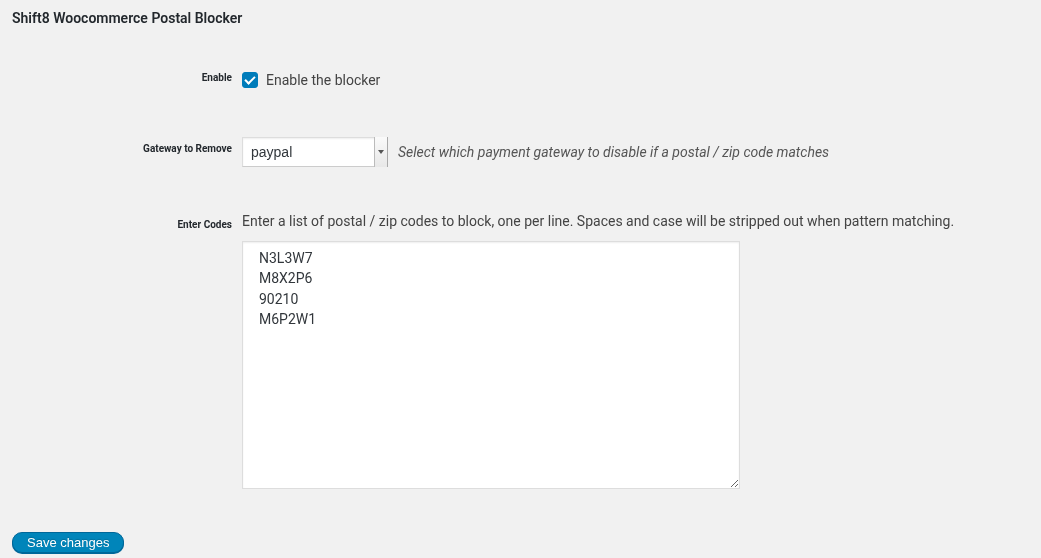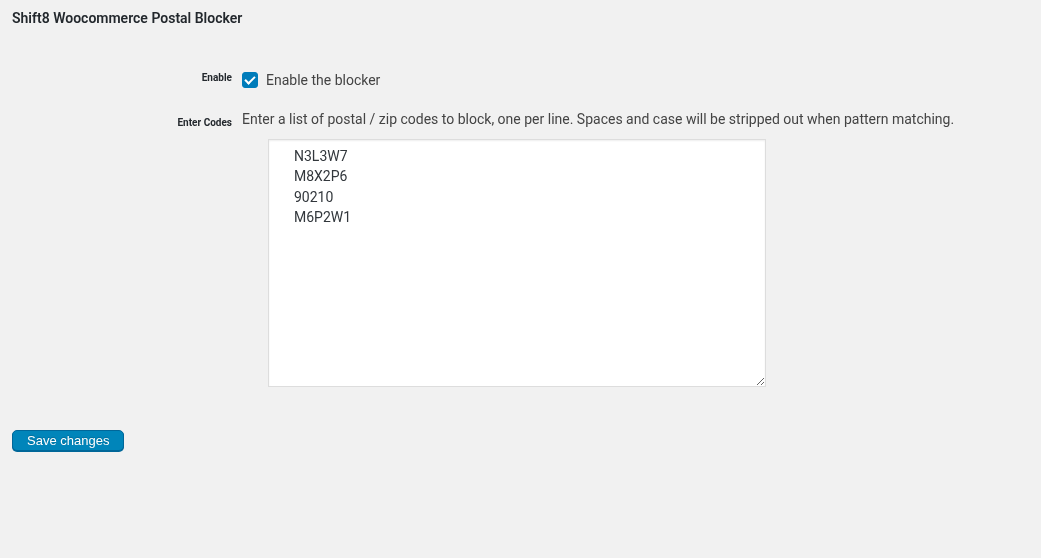--- a/index.html
+++ b/index.html
@@ -123,48 +123,47 @@
       font-size: 14px;
       color: #444;
       margin-bottom: 12px;
       display: block;
     }
     textarea {
       width: 498px;
       height: 248px;
       border: 1px solid #ddd;
       box-shadow: inset 0 1px 2px rgba(0,0,0,0.07);
-      padding: 6px 25px;
+      padding: 6px 16px;
       font-size: 14px;
       font-family: inherit;
       color: #32373c;
       resize: both;
       line-height: 1.45;
-      margin-left: 26px;
     }
     .gateway-row td {
       padding-top: 36px;
       padding-bottom: 36px;
     }
     .gateway-row th {
       padding-top: 42px;
     }
     .postal-row th {
       padding-top: 16px;
     }
     .submit-area {
       margin-top: 30px;
     }
     .button-primary {
       background: #0085ba;
       border: 1px solid #006799;
       color: #fff;
       font-size: 13px;
       padding: 2px 14px;
-      border-radius: 5px;
+      border-radius: 10px;
       cursor: pointer;
       text-shadow: 0 -1px 1px rgba(0,0,0,0.2);
       box-shadow: 0 1px 0 #006799;
     }
   </style>
 </head>
 <body>
 
 <h2 class="page-title">Shift8 Woocommerce Postal Blocker</h2>
 
@@ -173,20 +172,34 @@
     <tr>
       <th>Enable</th>
       <td>
         <label class="checkbox-wrap">
           <input type="checkbox" checked="" style="">
           <span class="checkbox-label">Enable the blocker</span>
         </label>
       </td>
     </tr>
 
+    <tr class="gateway-row">
+      <th>Gateway to Remove</th>
+      <td>
+        <div class="form-row">
+          <div class="select-wrap">
+            <select>
+              <option>paypal</option>
+            </select>
+            <span class="select-arrow"></span>
+          </div>
+          <span class="hint-text">Select which payment gateway to disable if a postal / zip code matches</span>
+        </div>
+      </td>
+    </tr>
 
     <tr class="postal-row">
       <th>Enter Codes</th>
       <td>
         <span class="desc-text">Enter a list of postal / zip codes to block, one per line. Spaces and case will be stripped out when pattern matching.</span>
         <textarea style="">N3L3W7
 M8X2P6
 90210
 M6P2W1</textarea>
       </td>

